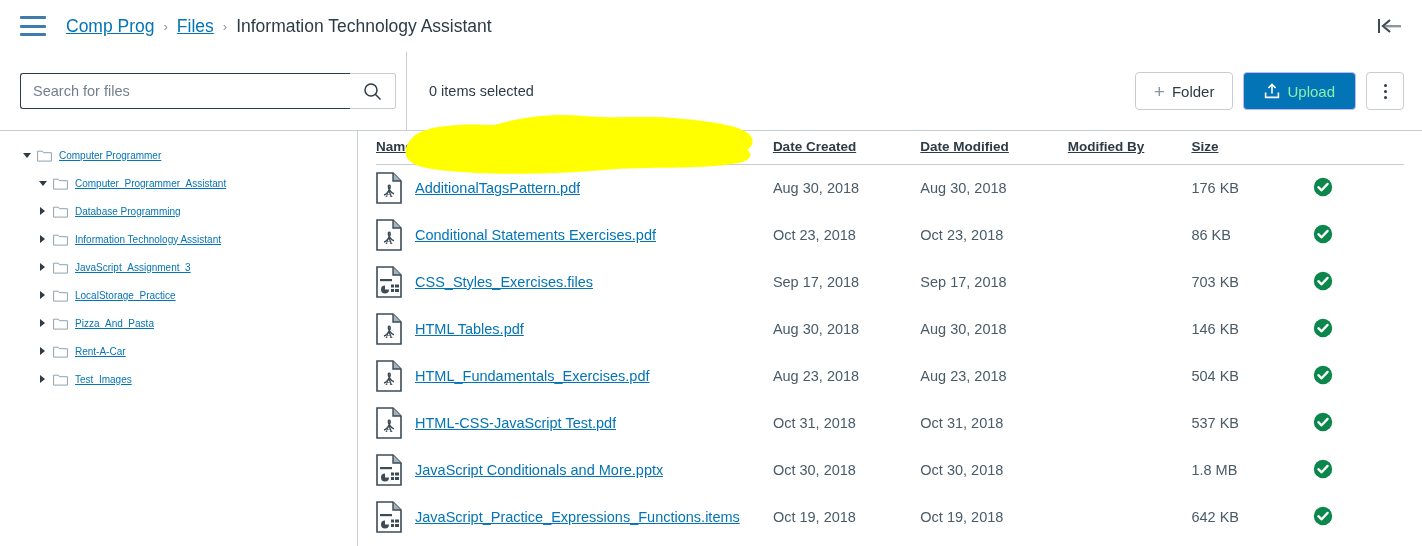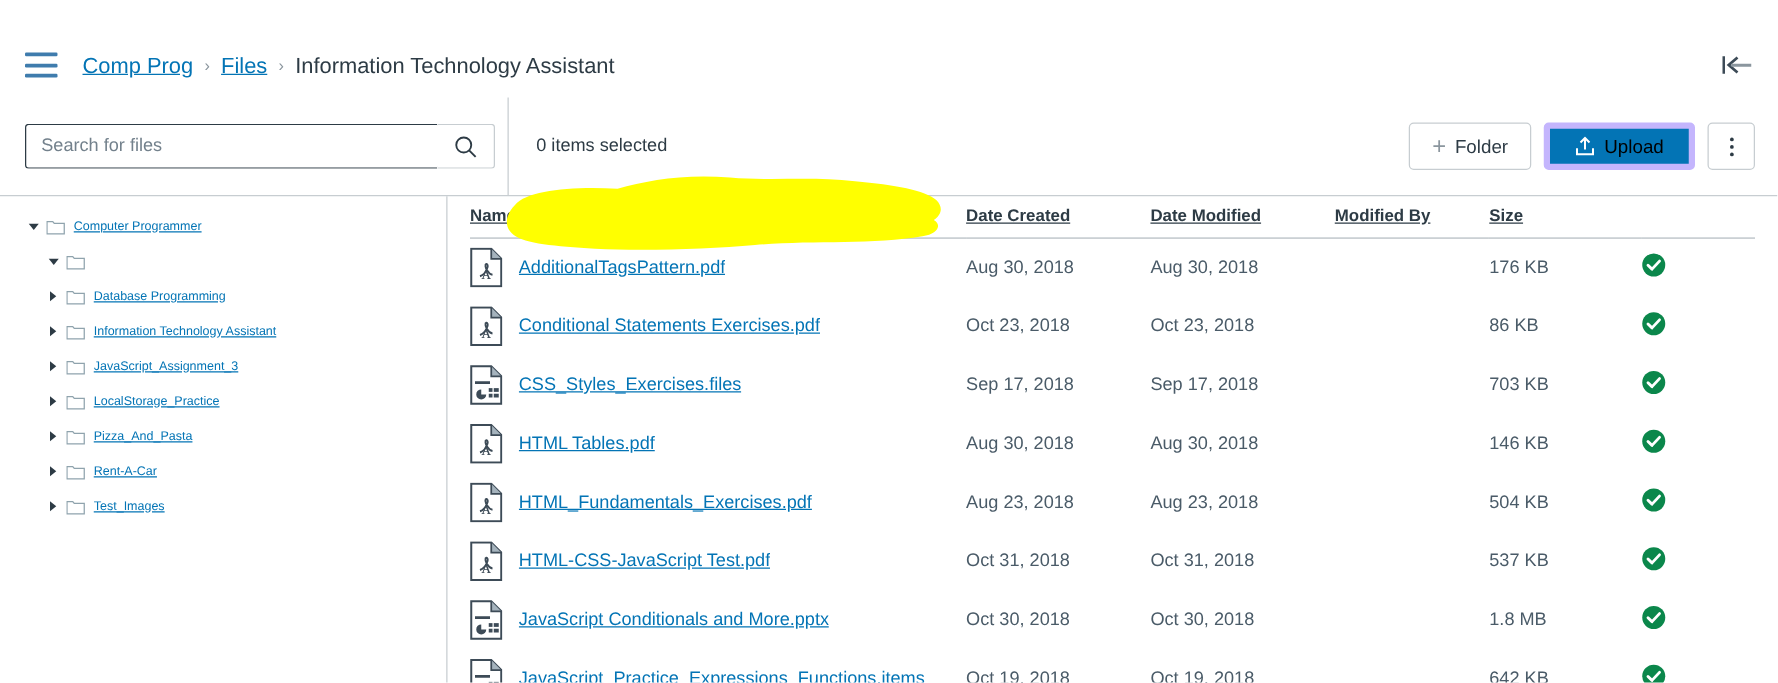--- a/index.html
+++ b/index.html
@@ -13,21 +13,20 @@
   }
   a { text-decoration: none; }
 
   
   .header {
     height: 52px;
     display: flex;
     align-items: center;
     padding: 0 18px 0 20px;
     position: relative;
-    margin-top: 26px;
   }
   .hamburger {
     width: 26px; height: 20px;
     display: flex; flex-direction: column; justify-content: space-between;
     cursor: pointer;
     margin-right: 20px;
     flex: 0 0 auto;
   }
   .hamburger span {
     display: block; height: 3px; width: 100%;
@@ -130,22 +129,22 @@
     white-space: nowrap;
   }
   .btn-secondary {
     background: #fff;
     border: 1px solid #C7CDD1;
     color: #2D3B45;
     padding: 0 18px;
   }
   .btn-primary {
     background: #0374B5;
-    border: 5px solid #c4b5fd;
-    color: #000000;
+    border: 1px solid #c4b5fd;
+    color: #86efac;
     padding: 0 20px;
     font-weight: 400;
   }
   .btn-kebab {
     width: 38px;
     background: #fff;
     border: 1px solid #C7CDD1;
     padding: 0;
   }
   .kebab-dots {
@@ -365,20 +364,21 @@
 
     <div class="tree-item lvl1">
       <span class="tw">
           <i class="tw-down"></i>
         </span>
       <span class="folder-ico">
         <svg width="15" height="13" viewBox="0 0 15 13">
             <path d="M0.6 2.2h4.6l1.2 1.5h8v8.4H0.6z" fill="none" stroke="#8FA3AD" stroke-width="1"></path>
           </svg>
       </span>
+      <span class="tree-label">Computer_Programmer_Assistant</span>
     </div>
 
 
     <div class="tree-item lvl1">
       <span class="tw">
           <i class="tw-right"></i>
         </span>
       <span class="folder-ico">
         <svg width="15" height="13" viewBox="0 0 15 13">
             <path d="M0.6 2.2h4.6l1.2 1.5h8v8.4H0.6z" fill="none" stroke="#8FA3AD" stroke-width="1"></path>

